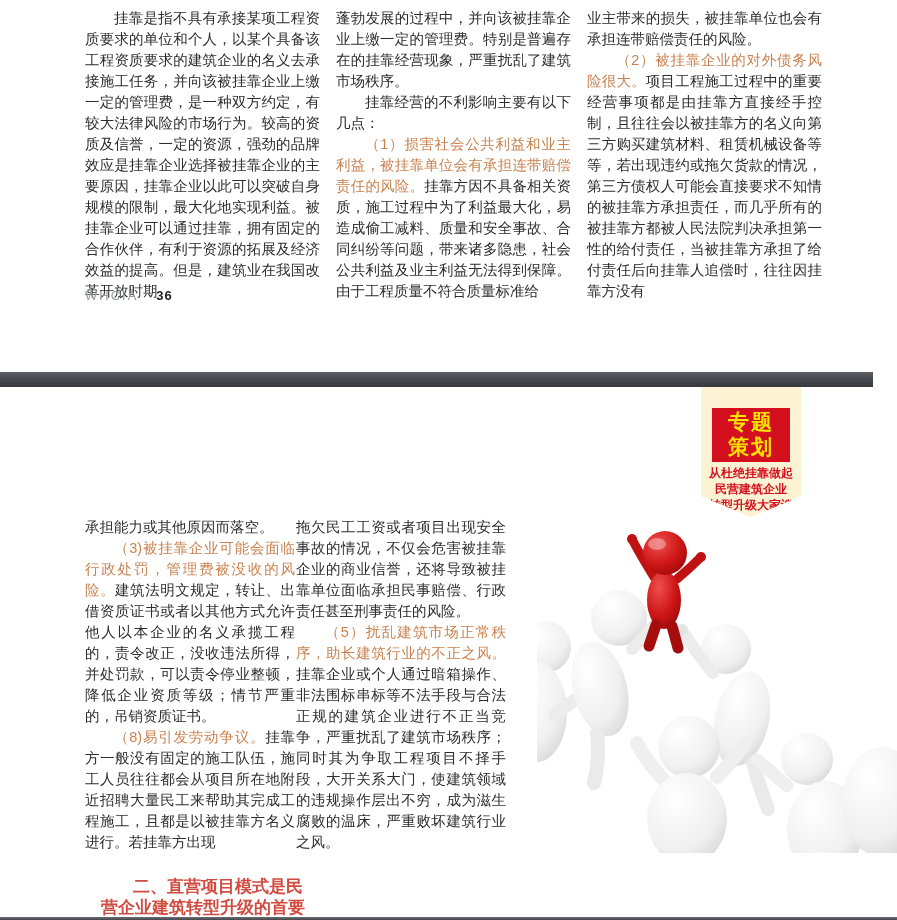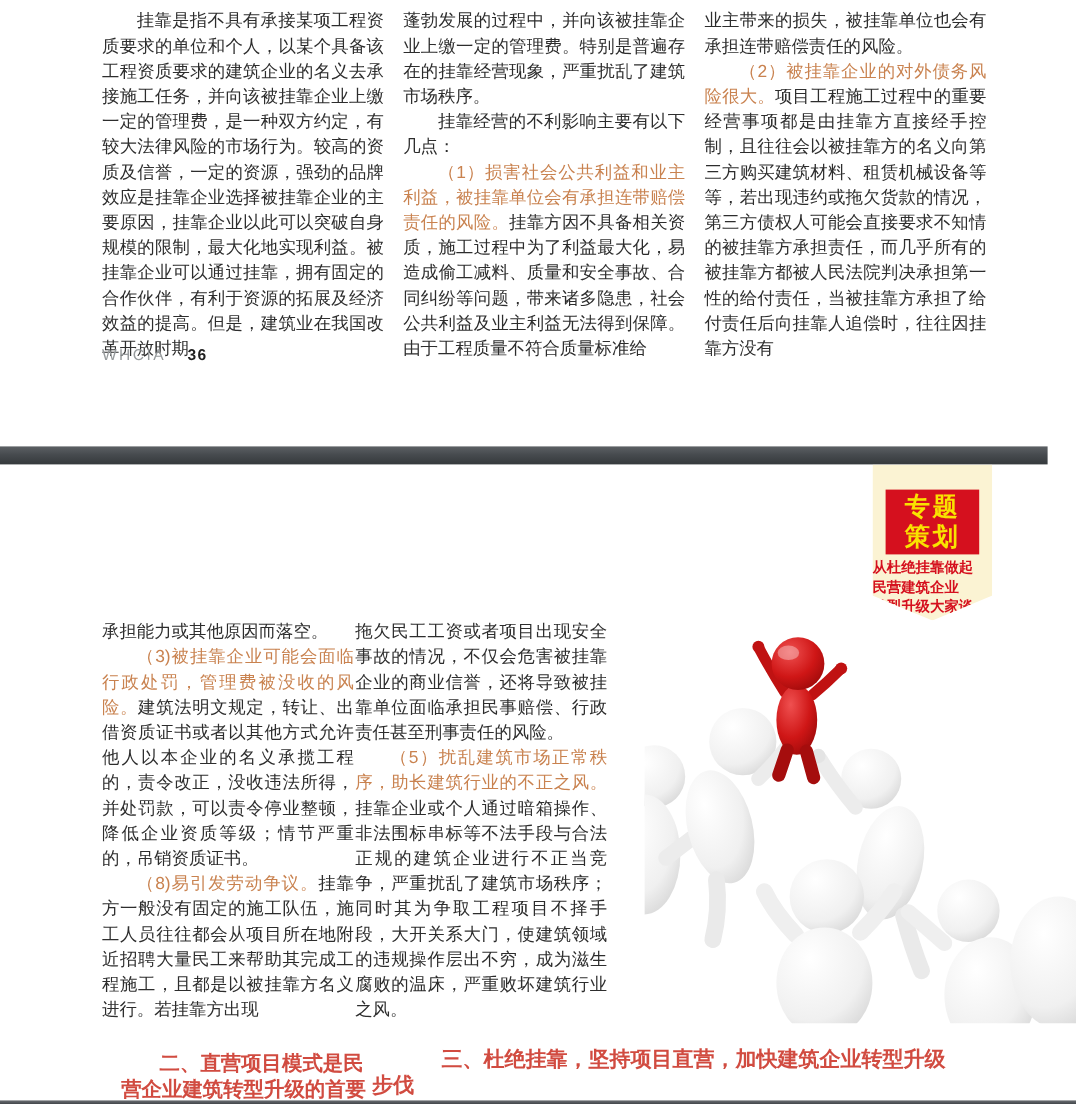--- a/index.html
+++ b/index.html
@@ -22,28 +22,28 @@
   
   #page-footer{position:absolute;left:85px;top:288px;font-size:13px;}
   #page-footer .brand{color:var(--fgray);letter-spacing:2px;}
   #page-footer .num{color:#1f1f1f;font-weight:600;margin-left:18px;letter-spacing:1px;}
 
   
   #divider-band{position:absolute;left:0;top:372px;width:873px;height:15px;
     background:linear-gradient(180deg,#5c6064 0%,#474b4f 45%,#35393c 100%);}
 
   
-  #ribbon{position:absolute;left:727px;top:387px;width:100px;height:130px;
+  #ribbon{position:absolute;left:701px;top:387px;width:100px;height:130px;
     background:var(--cream);
     clip-path:polygon(0 0,100% 0,100% 84%,50% 100%,0 84%);}
   .ribbon-box{margin:21px 11px 0 11px;height:54px;background:var(--bred);
     display:flex;flex-direction:column;align-items:center;justify-content:center;}
   .ribbon-box div{color:var(--byellow);font-family:"Liberation Serif","DejaVu Serif",serif;
     font-weight:bold;font-size:21px;line-height:25px;letter-spacing:2px;}
-  .ribbon-sub{margin-top:3px;text-align:left;}
+  .ribbon-sub{margin-top:3px;text-align:center;}
   .ribbon-sub div{color:var(--bred);font-size:12px;font-weight:bold;line-height:16px;}
 
   
   #bottom-cols{position:absolute;left:85px;top:517px;width:433px;display:flex;gap:1px;}
   #bottom-cols .col{width:210px;flex:none;}
 
   
   #illustration{position:absolute;left:537px;top:497px;width:360px;height:356px;overflow:hidden;}
 
   
@@ -159,19 +159,15 @@
       <circle cx="128" cy="56" r="22" fill="url(#gRed)"></circle>
       <ellipse cx="120" cy="47" rx="9" ry="6" fill="rgba(255,255,255,0.35)"></ellipse>
     </svg>
   </div>
 
   <div id="h2" class="redhead">
     <div class="ind">二、直营项目模式是民</div>
     <div>营企业建筑转型升级的首要</div>
   </div>
 
-  <div id="h3" class="redhead">
-    <div class="ind">三、杜绝挂靠，坚持项目直营，加快建筑企业转型升级</div>
-    <div>步伐</div>
-  </div>
 
   <div id="bottom-rule"></div>
 </div>
 
 </body></html>

